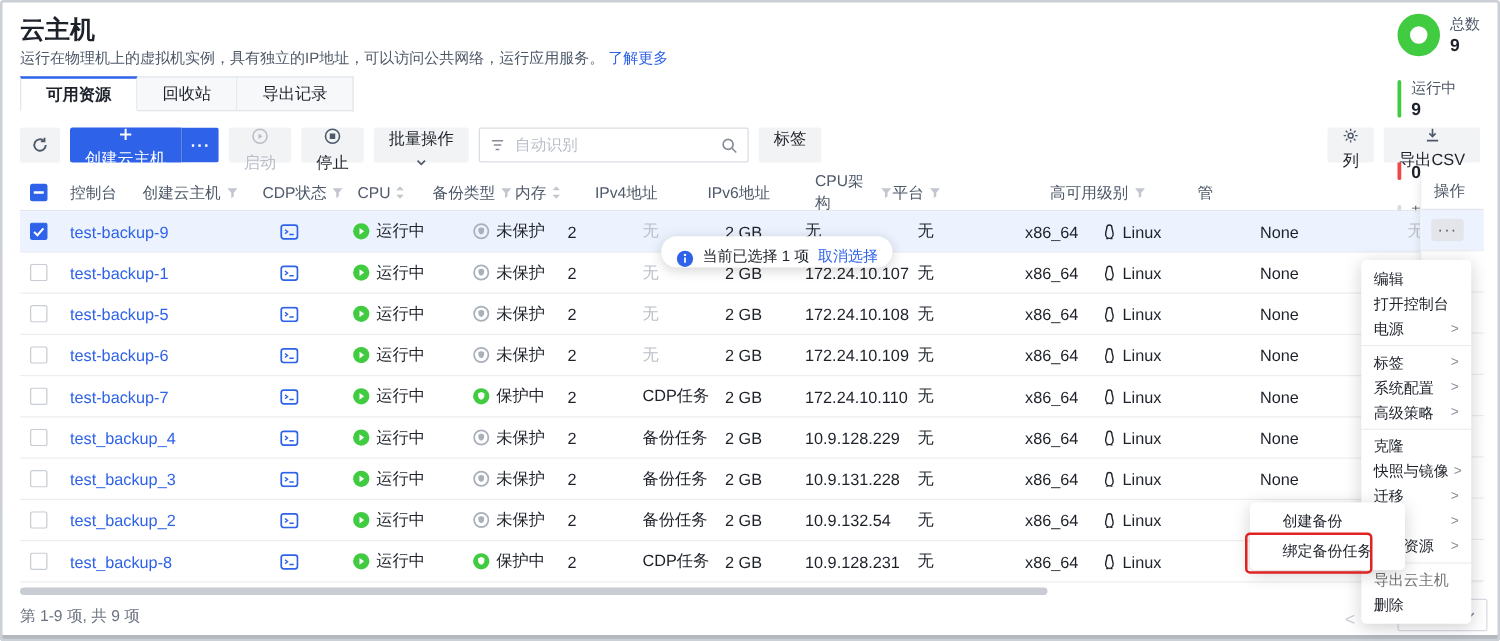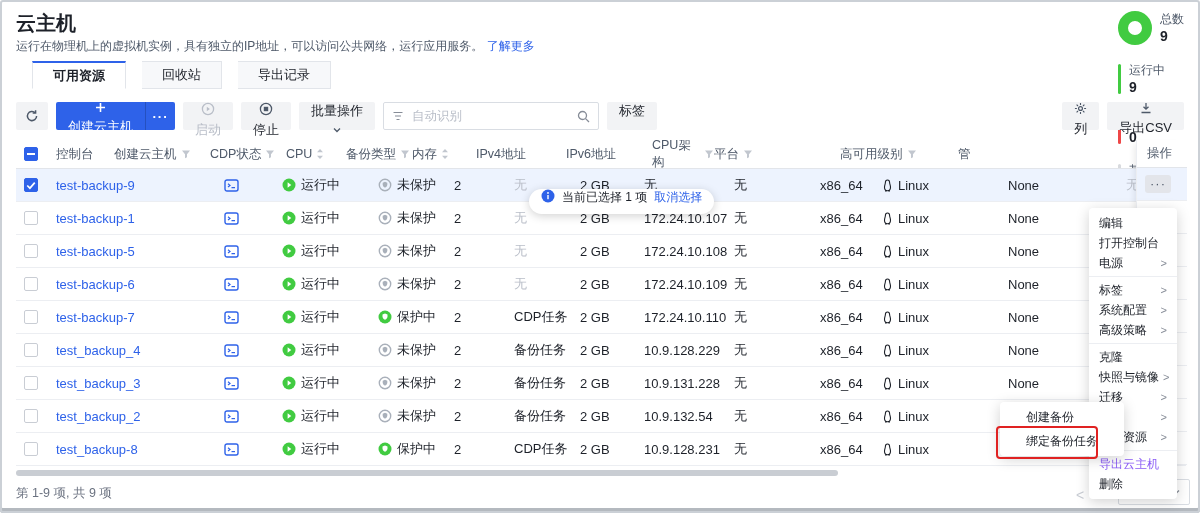--- a/index.html
+++ b/index.html
@@ -18,21 +18,21 @@
   .stats{right:16px;top:11px;display:flex;align-items:flex-start;gap:18px;flex-direction:column;}
   .stat-group{display:flex;align-items:flex-start;gap:8px;}
   .stat-group.first{align-items:center;}
   .donut{width:14px;height:14px;border:10px solid #41cb41;border-radius:50%;display:inline-block;}
   .stat-bar{width:3px;height:30px;border-radius:2px;display:inline-block;margin-top:1px;}
   .stat-label{font-size:12px;color:#4e5969;line-height:14px;}
   .stat-value{font-size:14px;font-weight:bold;color:#1d2129;margin-top:3px;line-height:15px;}
   
   .tabs{left:16px;top:61px;display:flex;}
   .tab{height:26px;padding:0 20px;display:flex;align-items:center;font-size:13px;color:#1d2129;
-       background:#f7f8fa;border:1px solid #e2e5ea;border-left:none;cursor:pointer;margin-left:16px;}
+       background:#f7f8fa;border:1px solid #e2e5ea;border-left:none;cursor:pointer;}
   .tab:first-child{border-left:1px solid #e2e5ea;}
   .tab.active{background:#fff;border-top:2px solid #2e62e9;border-bottom-color:#fff;font-weight:bold;height:25px;}
   
   .toolbar{left:16px;top:102px;width:1168px;height:28px;display:flex;align-items:center;gap:8px;}
   .btn{display:inline-flex;align-items:center;gap:5px;height:28px;padding:0 12px;background:#f2f3f5;
        border-radius:2px;font-size:13px;color:#1d2129;cursor:pointer;white-space:nowrap;box-sizing:border-box;flex-direction:column;}
   .btn.icononly{width:32px;padding:0;justify-content:center;}
   .btn.primary{background:#2e62e9;color:#fff;}
   .btn.disabled{color:#b9bec8;cursor:default;}
   .split{display:inline-flex;}
@@ -82,29 +82,29 @@
             font-size:13px;letter-spacing:1px;color:#4e5969;cursor:pointer;line-height:10px;}
   .dots-btn.active{background:#e3e5ea;}
   
   .hscroll{left:16px;top:470px;width:822px;height:6px;border-radius:3px;background:#c9cdd3;z-index:5;}
   .footer-summary{left:16px;top:485px;font-size:12.5px;color:#6b7280;}
   .page-prev{left:1068px;top:483px;width:24px;height:24px;display:flex;align-items:center;justify-content:center;
              color:#c9cdd4;font-size:14px;cursor:pointer;}
   .page-size{left:1118px;top:479px;width:72px;height:26px;border:1px solid #d9dde3;border-radius:2px;background:#fff;
              display:flex;align-items:center;justify-content:flex-end;padding-right:8px;box-sizing:border-box;z-index:1;cursor:pointer;}
   
-  .toast{left:529px;top:189px;height:25px;display:flex;align-items:flex-start;gap:7px;background:#fff;border-radius:13px;
+  .toast{left:529px;top:189px;height:25px;display:flex;align-items:flex-end;gap:7px;background:#fff;border-radius:13px;
          padding:0 12px;box-shadow:0 2px 10px rgba(0,0,0,.18);z-index:20;font-size:12px;color:#1d2129;white-space:nowrap;}
   
   .menu{left:1089px;top:208px;width:88px;background:#fff;border-radius:4px;box-shadow:0 3px 14px rgba(0,0,0,.18);
         padding:5px 0;z-index:50;}
   .menu-item{display:flex;align-items:center;justify-content:space-between;height:20px;padding:0 10px;
              font-size:12px;color:#1d2129;cursor:pointer;white-space:nowrap;}
   .menu-item .arrow{color:#868c97;font-size:11px;margin-left:4px;}
-  .menu-item.disabled{color:#8b5cf6;cursor:default;}
+  .menu-item.disabled{color:#737373;cursor:default;}
   .menu-divider{height:1px;background:#eceef2;margin:3px 0;}
   
   .submenu{left:1000px;top:402px;width:92px;background:#fff;border-radius:4px;box-shadow:0 3px 14px rgba(0,0,0,.18);
            padding:3px 16px;z-index:55;}
   .submenu-item{display:flex;align-items:center;height:24px;padding:0 10px;font-size:12px;color:#1d2129;cursor:pointer;white-space:nowrap;}
   .annotation{left:996px;top:426px;width:98px;height:29px;border:2px solid #e02222;border-radius:4px;z-index:60;pointer-events:none;}
 </style>
 </head>
 <body>
 

